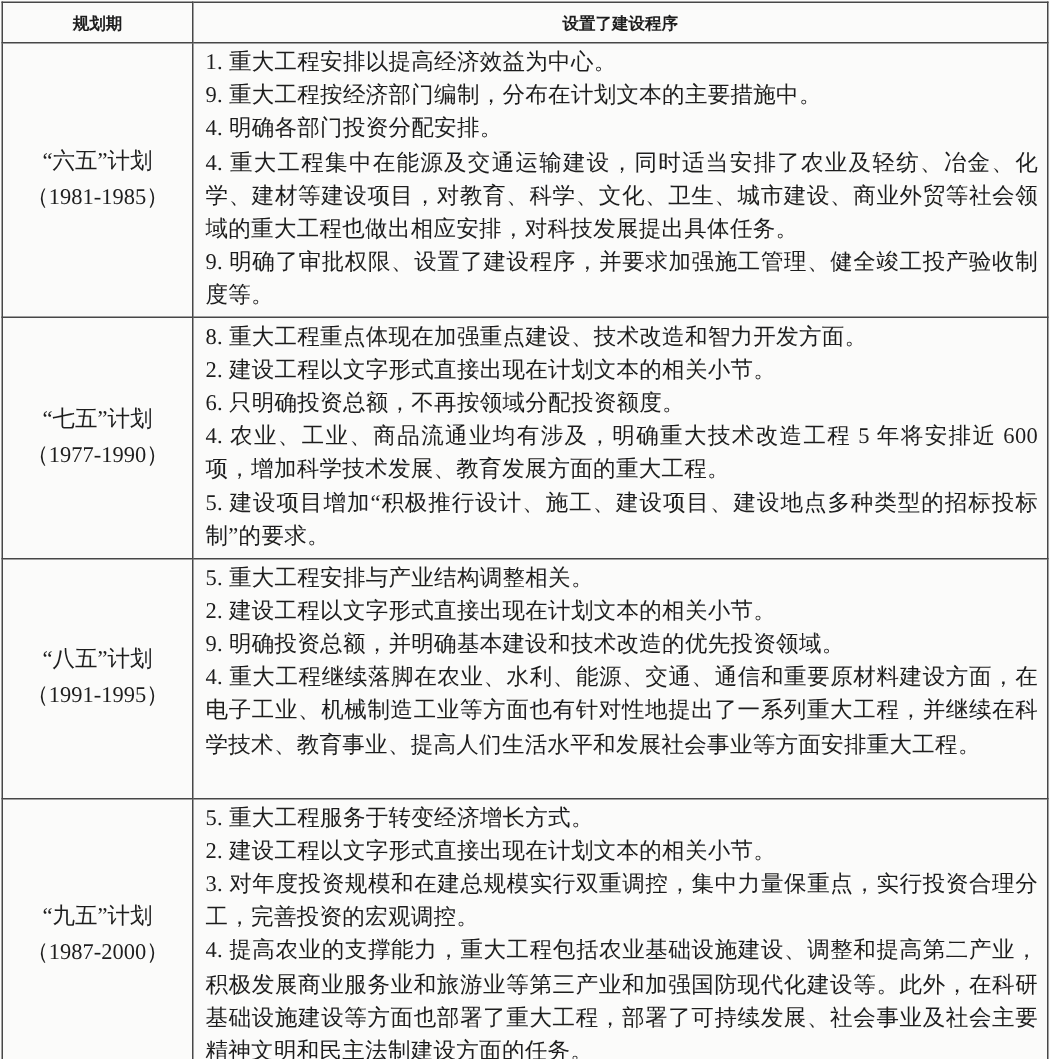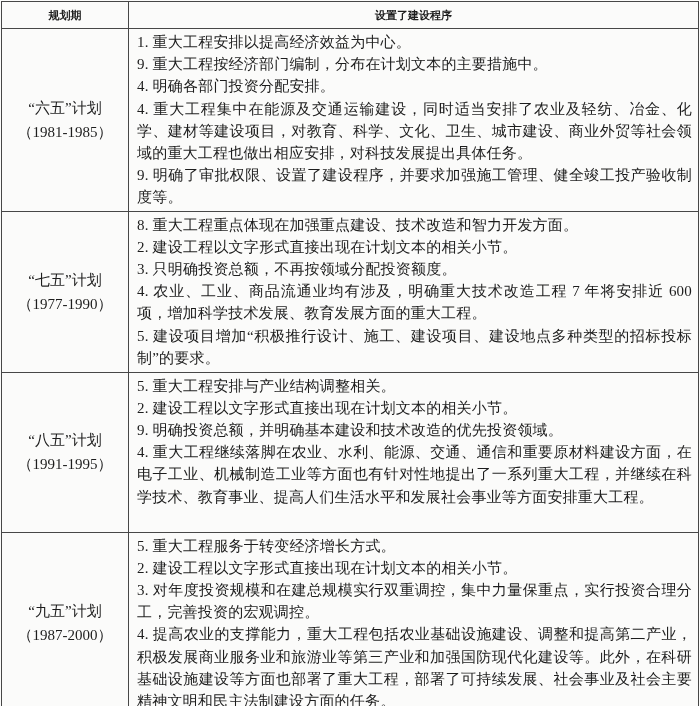--- a/index.html
+++ b/index.html
@@ -87,22 +87,22 @@
           </td>
         </tr>
         <tr>
           <td class="period-cell">
             <div>“七五”计划</div>
             <div>（1977-1990）</div>
           </td>
           <td class="features-cell">
             <div class="feature-item">8. 重大工程重点体现在加强重点建设、技术改造和智力开发方面。</div>
             <div class="feature-item">2. 建设工程以文字形式直接出现在计划文本的相关小节。</div>
-            <div class="feature-item">3. 只明确投资总额，不再按领域分配投资额度。</div>
-            <div class="feature-item">4. 农业、工业、商品流通业均有涉及，明确重大技术改造工程 7 年将安排近 600 项，增加科学技术发展、教育发展方面的重大工程。</div>
+            <div class="feature-item">6. 只明确投资总额，不再按领域分配投资额度。</div>
+            <div class="feature-item">4. 农业、工业、商品流通业均有涉及，明确重大技术改造工程 5 年将安排近 600 项，增加科学技术发展、教育发展方面的重大工程。</div>
             <div class="feature-item">5. 建设项目增加“积极推行设计、施工、建设项目、建设地点多种类型的招标投标制”的要求。</div>
           </td>
         </tr>
         <tr>
           <td class="period-cell">
             <div>“八五”计划</div>
             <div>（1991-1995）</div>
           </td>
           <td class="features-cell">
             <div class="feature-item">5. 重大工程安排与产业结构调整相关。</div>

